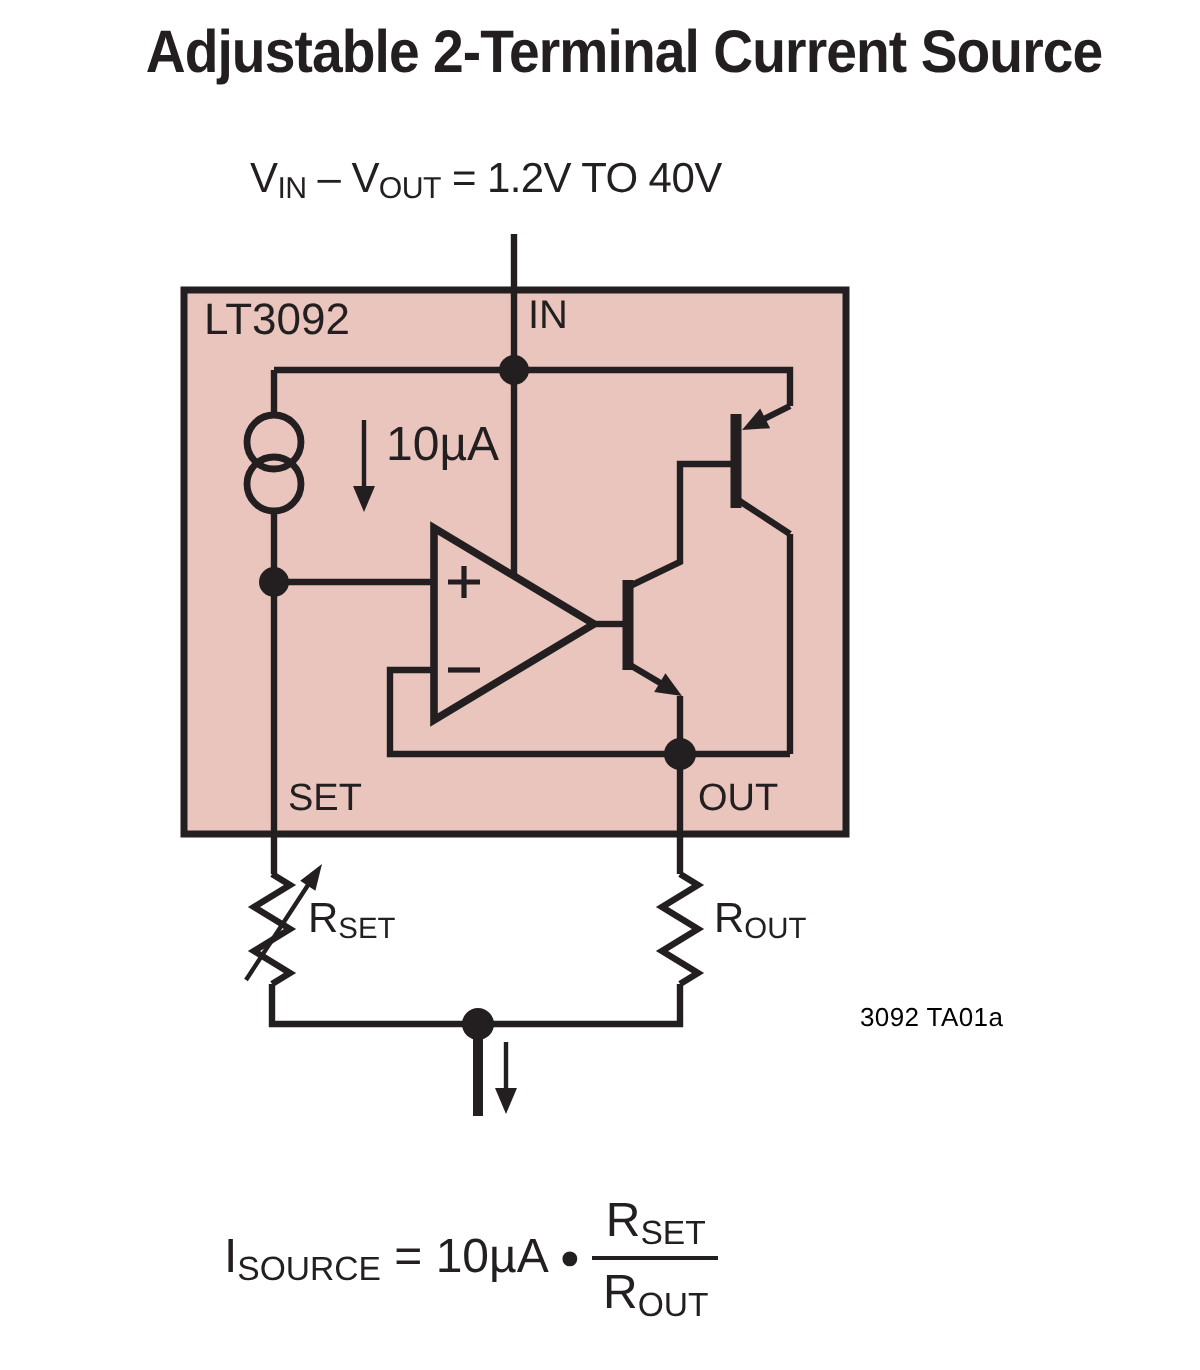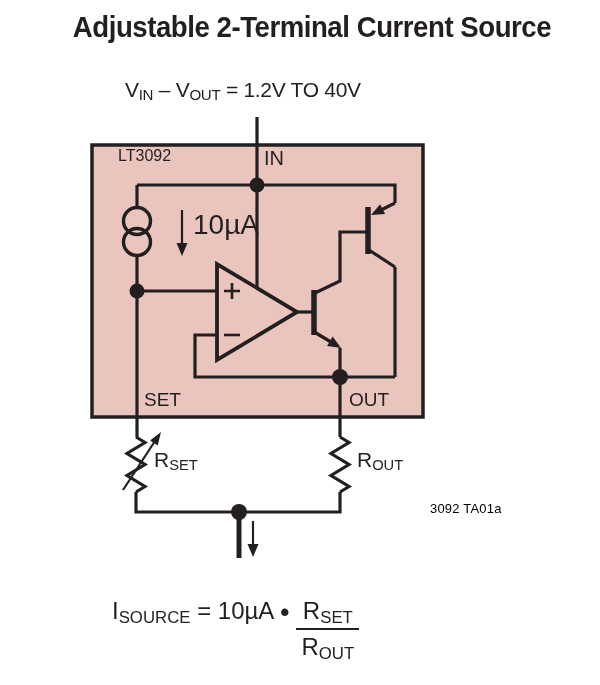--- a/index.html
+++ b/index.html
@@ -4,30 +4,30 @@
 <style>
   * { margin:0; padding:0; box-sizing:border-box; }
   body { font-family:"Liberation Sans", sans-serif; background:#fff; }
   .canvas { position:relative; width:600px; height:685px; background:#fff; overflow:hidden;margin-left:12px; }
   svg.schematic { position:absolute; left:0; top:0; }
   .lbl { position:absolute; color:#231f20; white-space:nowrap; }
   .title { left:0; top:10px; width:600px; text-align:center; font-size:30px; font-weight:bold;
            letter-spacing:-0.5px; transform:scaleX(0.92); transform-origin:300px 50%; }
   .subtitle { left:113px; top:78px; font-size:21px; letter-spacing:-0.3px; }
   .subtitle sub, .pinlbl sub { font-size:0.72em; position:relative; top:0.22em; vertical-align:baseline; }
-  .chipname { left:106px; top:147px; font-size:16px; }
+  .chipname { left:90px; top:147px; font-size:22px; }
   .pin-in  { left:252px; top:147px; font-size:20px; }
   .pin-set { left:132px; top:389px; font-size:19px; }
   .pin-out { left:337px; top:389px; font-size:19px; }
-  .ua { left:181px; top:209px; font-size:28px; }
+  .ua { left:181px; top:209px; font-size:24px; }
   .rset { left:142px; top:448px; font-size:21px; }
   .rout { left:345px; top:448px; font-size:21px; }
   .rset sub, .rout sub { font-size:0.7em; position:relative; top:0.22em; vertical-align:baseline; }
   .note { left:418px; top:501px; font-size:13px; color:#000000; letter-spacing:0.2px; }
-  .formula { left:100px; top:597px; display:flex; align-items:flex-start; font-size:24px; color:#231f20; }
+  .formula { left:100px; top:597px; display:flex; align-items:center; font-size:24px; color:#231f20; }
   .formula sub { font-size:0.7em; position:relative; top:0.25em; vertical-align:baseline; }
   .formula .op { font-size:26px; font-weight:bold; margin:0 7px 0 6px; }
   .frac { display:inline-flex; flex-direction:column; text-align:center; }
   .frac .num { border-bottom:2.5px solid #231f20; padding:0 5px 3px 5px; }
   .frac .den { padding:3px 5px 0 5px; }
 </style>
 </head>
 <body>
 
 <div class="canvas">

